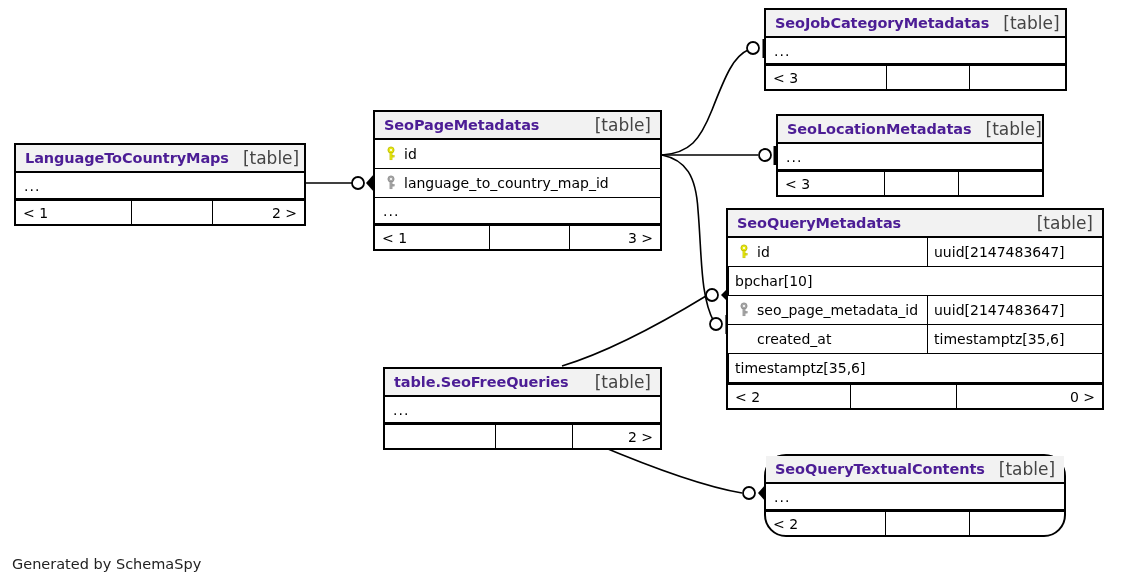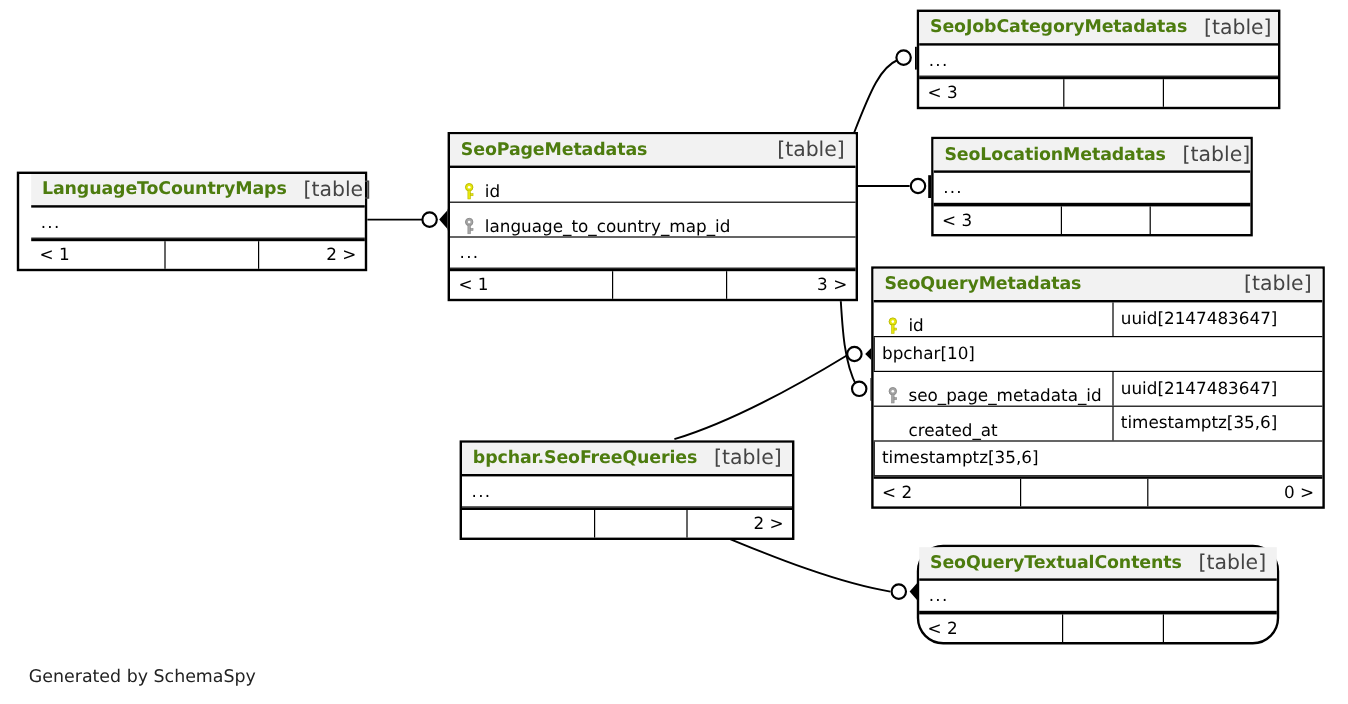--- a/index.html
+++ b/index.html
@@ -36,42 +36,42 @@
     justify-content: space-between;
     background: #f2f2f2;
     border-bottom: 2px solid #000000;
     padding: 3px 9px 4px 9px;
     box-sizing: border-box;
     height: 28px;
   }
   .tbl-name {
     font-weight: bold;
     font-size: 14.5px;
-    color: #4d7c0f;
+    color: #4c1d95;
     letter-spacing: -0.1px;
     white-space: nowrap;
   }
   .tbl-tag {
     font-size: 17px;
     color: #444444;
     white-space: nowrap;
     padding-left: 14px;
   }
   .row {
     display: flex;
     align-items: stretch;
     border-bottom: 1px solid #000000;
     box-sizing: border-box;
     height: 29px;
   }
   .row:last-child { border-bottom: none; }
   .cell-name {
     flex: 1 1 auto;
     display: flex;
-    align-items: flex-end;
+    align-items: center;
     padding-left: 8px;
     font-size: 14px;
     color: #000000;
     overflow: hidden;
     white-space: nowrap;
   }
   .cell-type {
     flex: 0 0 auto;
     display: flex;
     align-items: center;
@@ -115,21 +115,21 @@
     color: #000000;
     box-sizing: border-box;
     overflow: hidden;
     white-space: nowrap;
   }
   .foot-left { flex: 1 1 40%; padding-left: 7px; justify-content: flex-start; }
   .foot-mid  { flex: 1 1 28%; border-left: 1px solid #000000; }
   .foot-right{ flex: 1 1 32%; border-left: 1px solid #000000; padding-right: 7px; justify-content: flex-end; }
   .caption {
     position: absolute;
-    left: 24px;
+    left: 12px;
     top: 556px;
     font-size: 14.5px;
     color: #222222;
     z-index: 3;
   }
 </style>
 </head>
 <body>
 
 <div id="canvas">
@@ -166,34 +166,34 @@
 
       <circle cx="716" cy="324" r="6" fill="#ffffff" stroke="#000000" stroke-width="1.8"></circle>
       <path d="M 727 315 L 727 334" stroke="#000000" stroke-width="3.2" fill="none"></path>
 
       <circle cx="749" cy="493" r="6" fill="#ffffff" stroke="#000000" stroke-width="1.8"></circle>
       <path d="M 766 484 L 758 493 L 766 502 Z" fill="#000000"></path>
       <path d="M 766 483 L 766 503" stroke="#000000" stroke-width="2.2" fill="none"></path>
     </g>
   </svg>
 
-  <div class="table-box" style="left:14px; top:143px; width:292px;padding-left:10px;">
+  <div class="table-box" style="left:14px; top:143px; width:292px;">
     <div class="tbl-title">
       <span class="tbl-name">LanguageToCountryMaps</span>
       <span class="tbl-tag">[table]</span>
     </div>
     <div class="ellipsis-row">...</div>
     <div class="footer">
       <span class="foot-cell foot-left">&lt; 1</span>
       <span class="foot-cell foot-mid"></span>
       <span class="foot-cell foot-right">2 &gt;</span>
     </div>
   </div>
 
-  <div class="table-box" style="left:373px; top:110px; width:342px;">
+  <div class="table-box" style="left:373px; top:110px; width:289px;">
     <div class="tbl-title">
       <span class="tbl-name">SeoPageMetadatas</span>
       <span class="tbl-tag">[table]</span>
     </div>
     <div class="row">
       <span class="cell-name">
         <svg class="keyicon" viewBox="0 0 16 16">
           <circle cx="8" cy="4" r="3.1" fill="#e8e80d" stroke="#b9b900" stroke-width="0.8"></circle>
           <circle cx="8" cy="4" r="1.1" fill="#ffffff"></circle>
           <rect x="6.9" y="6.4" width="2.2" height="7.4" fill="#e8e80d" stroke="#b9b900" stroke-width="0.5"></rect>
@@ -240,21 +240,21 @@
       <span class="tbl-tag">[table]</span>
     </div>
     <div class="ellipsis-row">...</div>
     <div class="footer">
       <span class="foot-cell foot-left">&lt; 3</span>
       <span class="foot-cell foot-mid"></span>
       <span class="foot-cell foot-right"></span>
     </div>
   </div>
 
-  <div class="table-box" style="left:726px; top:222px; width:378px;">
+  <div class="table-box" style="left:726px; top:208px; width:378px;">
     <div class="tbl-title">
       <span class="tbl-name">SeoQueryMetadatas</span>
       <span class="tbl-tag">[table]</span>
     </div>
 
     <div class="row">
       <span class="cell-name">
         <svg class="keyicon" viewBox="0 0 16 16">
           <circle cx="8" cy="4" r="3.1" fill="#e8e80d" stroke="#b9b900" stroke-width="0.8"></circle>
           <circle cx="8" cy="4" r="1.1" fill="#ffffff"></circle>
@@ -297,21 +297,21 @@
 
     <div class="footer">
       <span class="foot-cell foot-left" style="flex:0 0 122px;">&lt; 2</span>
       <span class="foot-cell foot-mid" style="flex:1 1 auto;"></span>
       <span class="foot-cell foot-right" style="flex:0 0 146px;">0 &gt;</span>
     </div>
   </div>
 
   <div class="table-box" style="left:383px; top:367px; width:279px;">
     <div class="tbl-title">
-      <span class="tbl-name">bpchar.SeoFreeQueries</span>
+      <span class="tbl-name">table.SeoFreeQueries</span>
       <span class="tbl-tag">[table]</span>
     </div>
     <div class="ellipsis-row">...</div>
     <div class="footer">
       <span class="foot-cell foot-left"></span>
       <span class="foot-cell foot-mid"></span>
       <span class="foot-cell foot-right">2 &gt;</span>
     </div>
   </div>
 

